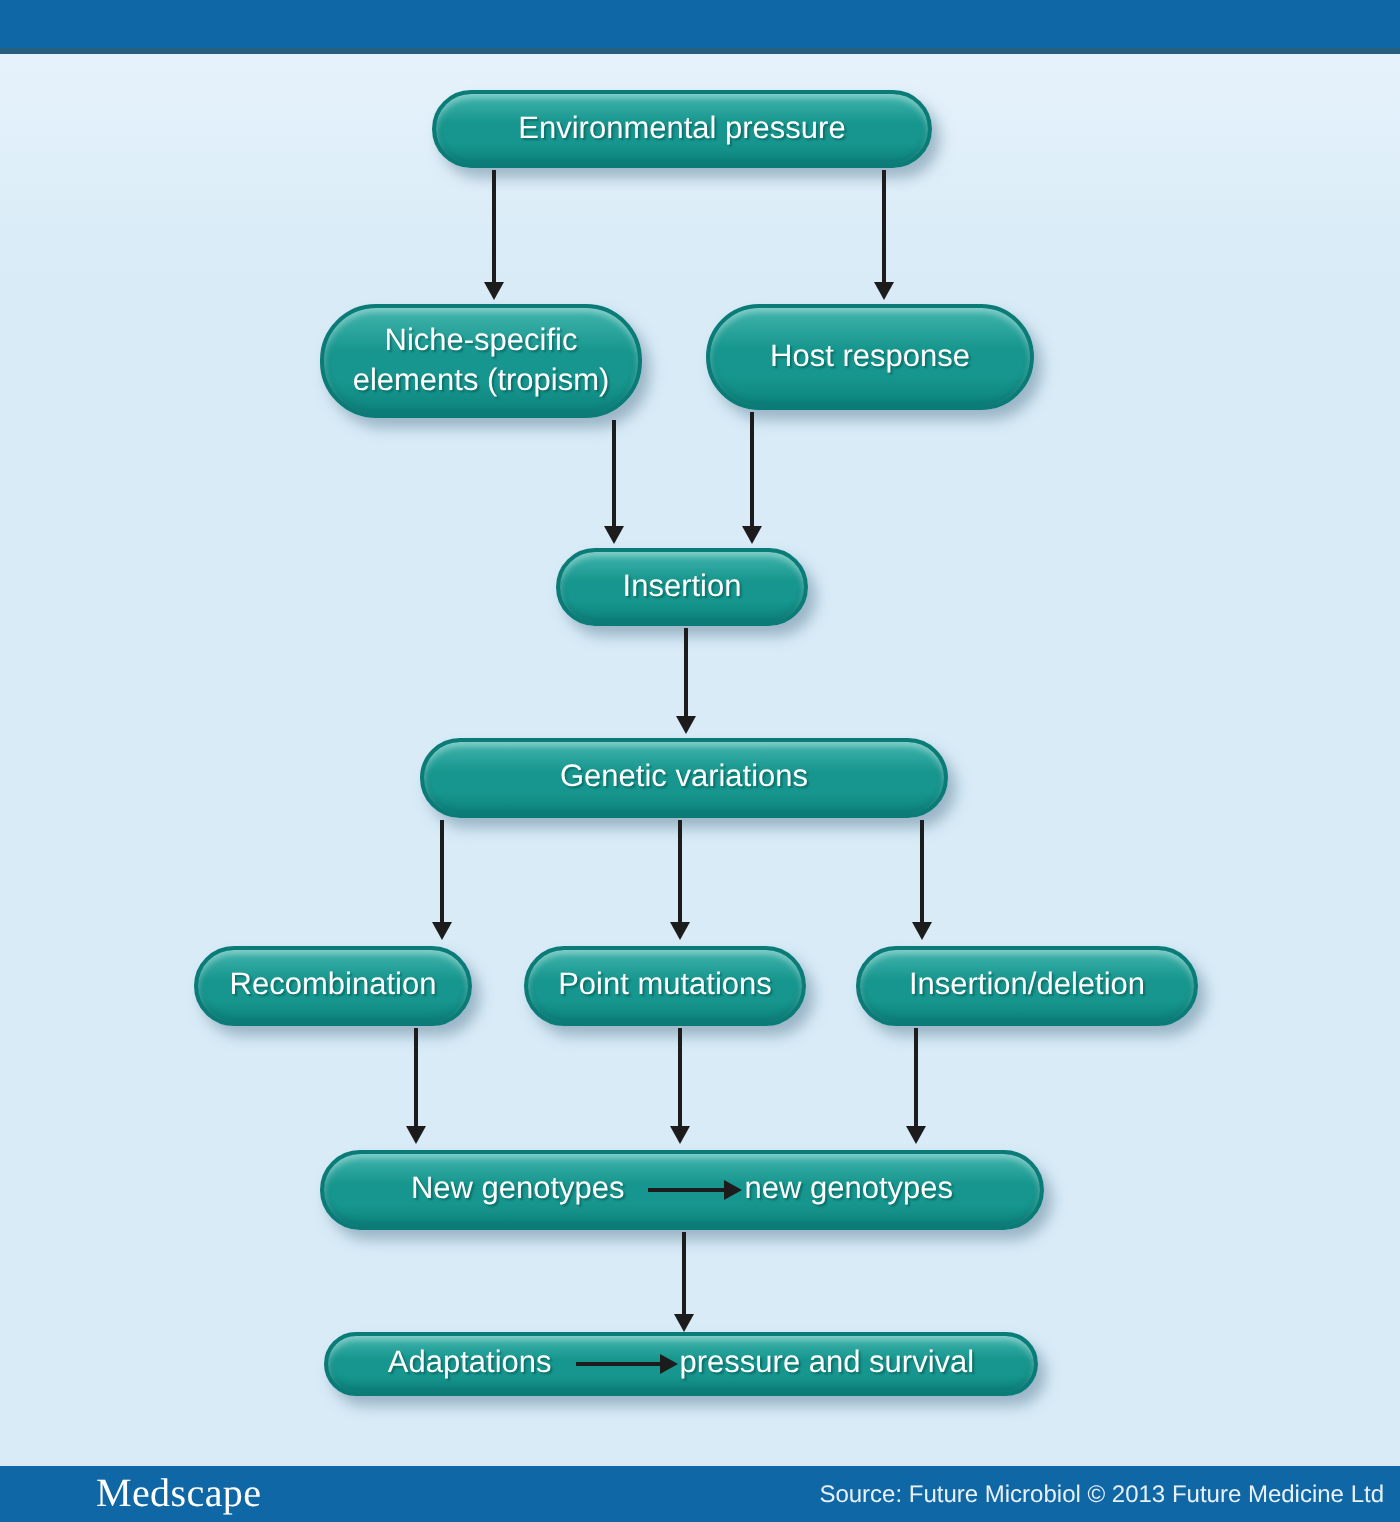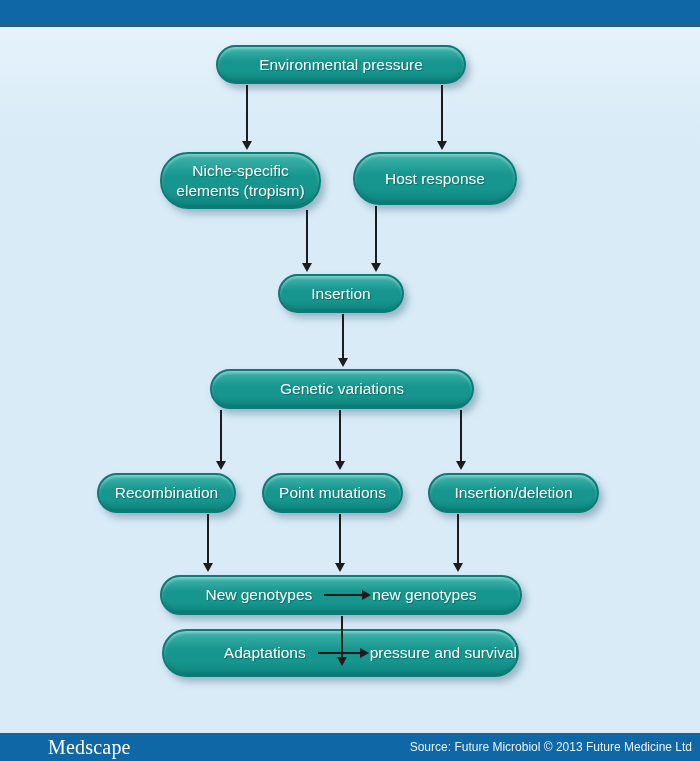--- a/index.html
+++ b/index.html
@@ -101,21 +101,21 @@
   <div class="node" style="left:262px; top:473px; width:141px; height:40px;">
     <span>Point mutations</span>
   </div>
 
   <div class="node row" style="left:160px; top:575px; width:362px; height:40px;">
     <span>New genotypes</span>
     <span class="harrow" style="width:38px;"></span>
     <span>new genotypes</span>
   </div>
 
-  <div class="node row" style="left:162px; top:629px; width:357px; height:48px;justify-content:flex-end;">
+  <div class="node row" style="left:162px; top:666px; width:357px; height:32px;">
     <span>Adaptations</span>
     <span class="harrow" style="width:42px;"></span>
     <span>pressure and survival</span>
   </div>
 
   <div class="varrow" style="left:247px; top:85px;  height:56px;"></div>
   <div class="varrow" style="left:442px; top:85px;  height:56px;"></div>
   <div class="varrow" style="left:307px; top:210px; height:53px;"></div>
   <div class="varrow" style="left:376px; top:206px; height:57px;"></div>
   <div class="varrow" style="left:343px; top:314px; height:44px;"></div>

